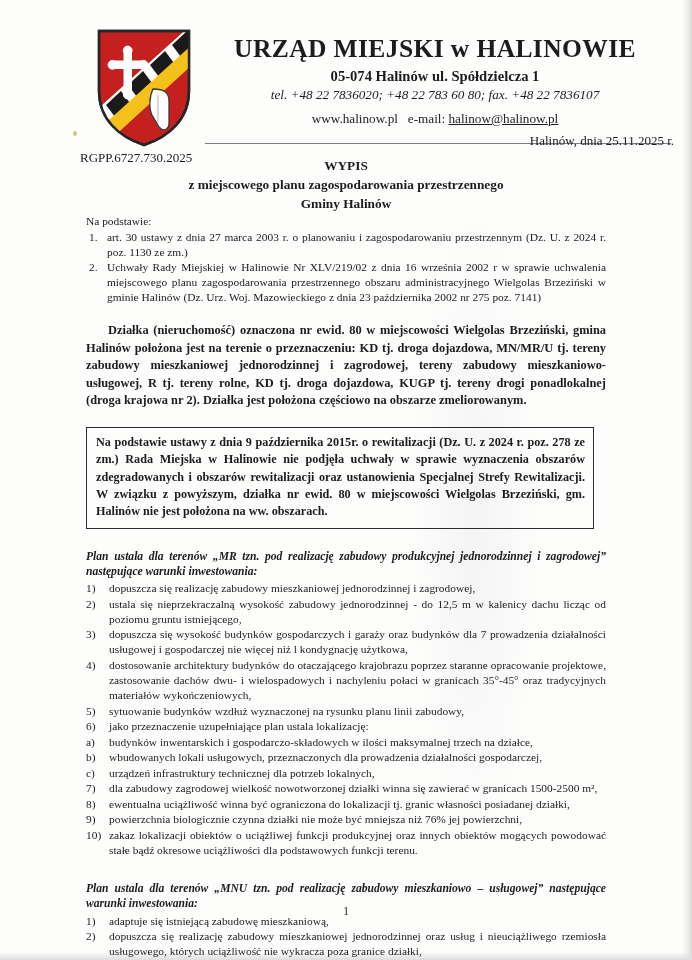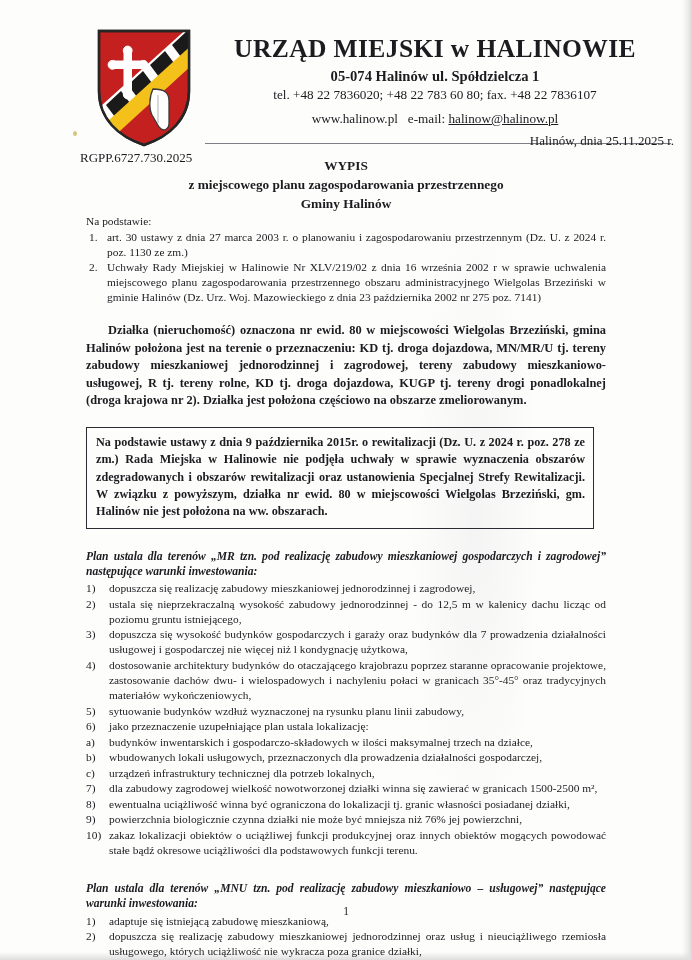--- a/index.html
+++ b/index.html
@@ -80,20 +80,21 @@
     font-size: 14.6px;
     font-weight: bold;
     margin-top: 4px;
     line-height: 1.2;
     text-align: center;
   }
   .org-phone {
     font-size: 13.2px;
     margin-top: 2px;
     line-height: 1.25;
+    font-style: italic;
   }
   .org-web {
     font-size: 13.2px;
     margin-top: 7px;
     line-height: 1.25;
   }
   .org-web .mail-link {
     text-decoration: underline;
     color: #1b1b20;
   }
@@ -304,21 +305,21 @@
       <li>
         <span class="num">2.</span>
         <span>Uchwały Rady Miejskiej w Halinowie Nr XLV/219/02 z dnia 16 września 2002 r w sprawie uchwalenia miejscowego planu zagospodarowania przestrzennego obszaru administracyjnego Wielgolas Brzeziński w gminie Halinów (Dz. Urz. Woj. Mazowieckiego z dnia 23 października 2002 nr 275 poz. 7141)</span>
       </li>
     </ol>
 
     <p class="para-plot">Działka (nieruchomość) oznaczona nr ewid. 80 w miejscowości Wielgolas Brzeziński, gmina Halinów położona jest na terenie o przeznaczeniu: KD tj. droga dojazdowa, MN/MR/U tj. tereny zabudowy mieszkaniowej jednorodzinnej i zagrodowej, tereny zabudowy mieszkaniowo-usługowej, R tj. tereny rolne, KD tj. droga dojazdowa, KUGP tj. tereny drogi ponadlokalnej (droga krajowa nr 2). Działka jest położona częściowo na obszarze zmeliorowanym.</p>
 
     <div class="revit-box">Na podstawie ustawy z dnia 9 października 2015r. o rewitalizacji (Dz. U. z 2024 r. poz. 278 ze zm.) Rada Miejska w Halinowie nie podjęła uchwały w sprawie wyznaczenia obszarów zdegradowanych i obszarów rewitalizacji oraz ustanowienia Specjalnej Strefy Rewitalizacji. W związku z powyższym, działka nr ewid. 80 w miejscowości Wielgolas Brzeziński, gm. Halinów nie jest położona na ww. obszarach.</div>
 
-    <p class="plan-heading">Plan ustala dla terenów „MR tzn. pod realizację zabudowy mieszkaniowej gospodarczych i zagrodowej” następujące warunki inwestowania:</p>
+    <p class="plan-heading">Plan ustala dla terenów „MR tzn. pod realizację zabudowy produkcyjnej jednorodzinnej i zagrodowej” następujące warunki inwestowania:</p>
 
     <ol class="conditions">
       <li><span class="num">1)</span><span>dopuszcza się realizację zabudowy mieszkaniowej jednorodzinnej i zagrodowej,</span></li>
       <li><span class="num">2)</span><span>ustala się nieprzekraczalną wysokość zabudowy jednorodzinnej - do 12,5 m w kalenicy dachu licząc od poziomu gruntu istniejącego,</span></li>
       <li><span class="num">3)</span><span>dopuszcza się wysokość budynków gospodarczych i garaży oraz budynków dla 7 prowadzenia działalności usługowej i gospodarczej nie więcej niż l kondygnację użytkowa,</span></li>
       <li><span class="num">4)</span><span>dostosowanie architektury budynków do otaczającego krajobrazu poprzez staranne opracowanie projektowe, zastosowanie dachów dwu- i wielospadowych i nachyleniu połaci w granicach 35°-45° oraz tradycyjnych materiałów wykończeniowych,</span></li>
       <li><span class="num">5)</span><span>sytuowanie budynków wzdłuż wyznaczonej na rysunku planu linii zabudowy,</span></li>
       <li><span class="num">6)</span><span>jako przeznaczenie uzupełniające plan ustala lokalizację:</span></li>
       <li><span class="num">a)</span><span>budynków inwentarskich i gospodarczo-składowych w ilości maksymalnej trzech na działce,</span></li>
       <li><span class="num">b)</span><span>wbudowanych lokali usługowych, przeznaczonych dla prowadzenia działalności gospodarczej,</span></li>

